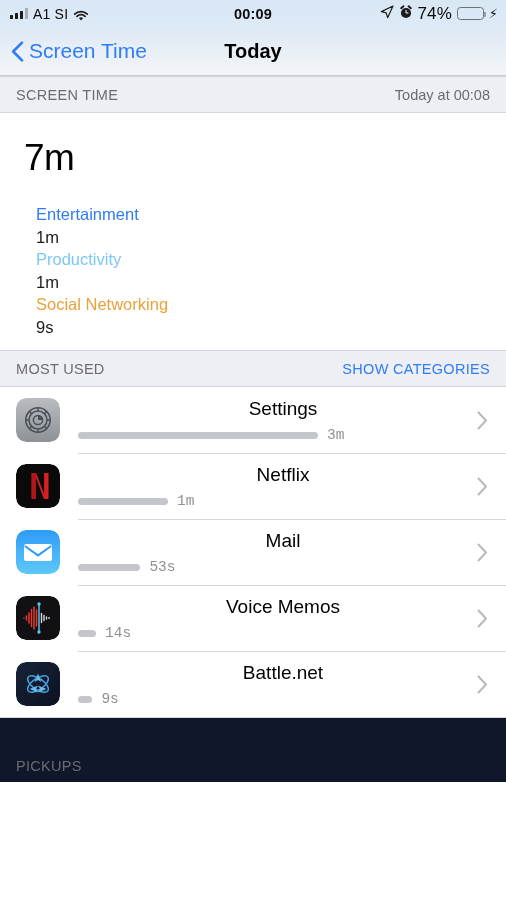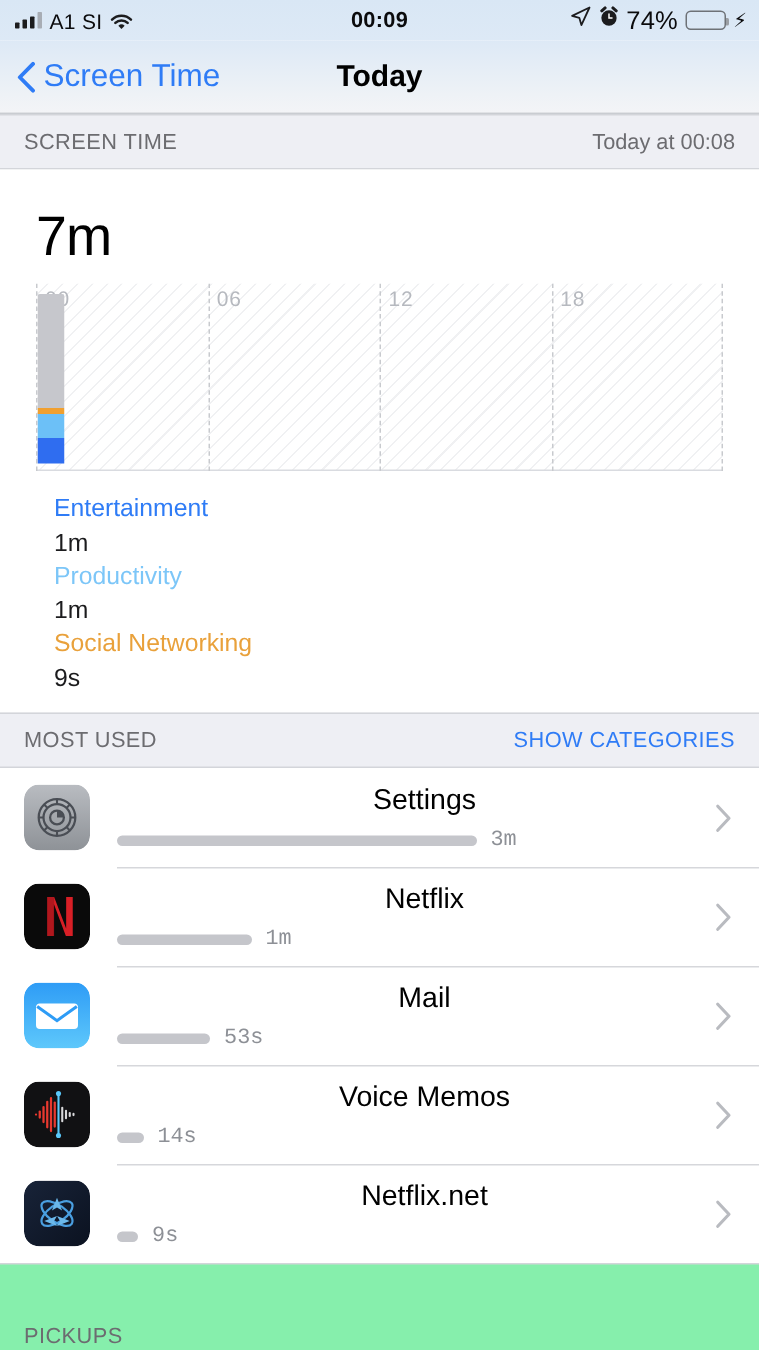--- a/index.html
+++ b/index.html
@@ -117,21 +117,21 @@
     width:44px;height:44px;border-radius:10px;flex:none;
     position:relative;overflow:hidden;
   }
   .appbody{flex:1;margin-left:18px;padding-right:18px;}
   .appname{font-size:19px;color:#000;line-height:23px;}
   .metric{display:flex;align-items:center;gap:9px;margin-top:7px;}
   .track{height:7px;border-radius:3.5px;background:#c5c6cb;}
   .mval{font-size:14.5px;color:#8d9096;font-family:Liberation Mono, monospace;}
   .chev{position:absolute;right:18px;width:11px;height:19px;}
 
-  .bottomsec{background:#86efac;height:56px;border-top:.5px solid #d3d5da;
+  .bottomsec{background:#0f172a;height:56px;border-top:.5px solid #d3d5da;
     display:flex;align-items:flex-end;padding:0 16px 8px 16px;}
   .bottomsec .lbl{font-size:14.5px;color:#6c6c70;letter-spacing:.3px;}
 </style>
 </head>
 <body>
 
 <div class="screen">
 
   <div class="statusbar">
     <div class="sb-left">
@@ -183,41 +183,20 @@
   </div>
 
   <div class="sec-head">
     <span class="lbl">SCREEN TIME</span>
     <span class="sub">Today at 00:08</span>
   </div>
 
   <div class="chartcard">
     <div class="total">7m</div>
 
-    <div class="chartwrap">
-      <div class="plot" id="plot">
-        <div class="hatch"></div>
-        <div class="baseline"></div>
-      <div class="gridline" style="left: 0px;"></div>
-          <div class="hrlabel" style="left: 6px;">00</div>
-          <div class="gridline" style="left: 114.5px;"></div>
-          <div class="hrlabel" style="left: 120.5px;">06</div>
-          <div class="gridline" style="left: 229px;"></div>
-          <div class="hrlabel" style="left: 235px;">12</div>
-          <div class="gridline" style="left: 343.5px;"></div>
-          <div class="hrlabel" style="left: 349.5px;">18</div>
-          <div class="gridline" style="left: 457px;"></div>
-          <div class="bar" style="left: 1px; height: 118px;">
-            <div class="seg" style="flex: 0.64 1 0%; background: rgb(198, 199, 204);"></div>
-            <div class="seg" style="flex: 0.04 1 0%; background: rgb(240, 160, 48);"></div>
-            <div class="seg" style="flex: 0.13 1 0%; background: rgb(108, 192, 247);"></div>
-            <div class="seg" style="flex: 0.15 1 0%; background: rgb(47, 109, 240);"></div>
-          </div>
-        </div>
-    </div>
 
     <div class="legend" id="legend">
         <div class="item" style="width: 168px;">
           <div class="cat" style="color: rgb(47, 124, 246);">Entertainment</div>
           <div class="val">1m</div>
         </div>
         <div class="item" style="width: 150px;">
           <div class="cat" style="color: rgb(124, 198, 248);">Productivity</div>
           <div class="val">1m</div>
         </div>
@@ -358,21 +337,21 @@
             <rect width="44" height="44" rx="10" fill="url(#bg2)"></rect>
             <g fill="none" stroke="#4a9fe0" stroke-width="1.5" stroke-linecap="round">
               <ellipse cx="22" cy="22" rx="12" ry="5.6" transform="rotate(35 22 22)"></ellipse>
               <ellipse cx="22" cy="22" rx="12" ry="5.6" transform="rotate(-35 22 22)"></ellipse>
               <path d="M22 11.5 L18.6 20 L22 18 L25.4 20 Z" fill="#6bb8ea" stroke="none"></path>
               <path d="M13.5 27 L22 23.6 L20 27 L22 30.4 Z" fill="#6bb8ea" stroke="none"></path>
               <path d="M30.5 27 L22 23.6 L24 27 L22 30.4 Z" fill="#6bb8ea" stroke="none"></path>
             </g>
           </svg></div>
         <div class="appbody">
-          <div class="appname">Netflix.net</div>
+          <div class="appname">Battle.net</div>
           <div class="metric">
             <div class="track" style="width:14.399999999999999px"></div>
             <div class="mval">9s</div>
           </div>
         </div>
         <div class="chev"><svg viewBox="0 0 11 19" width="11" height="19">
             <path d="M1.5 1.5 L9 9.5 L1.5 17.5" fill="none" stroke="#b9bbc0" stroke-width="2.1" stroke-linecap="round" stroke-linejoin="round"></path>
           </svg></div>
       </div>
     </div>

